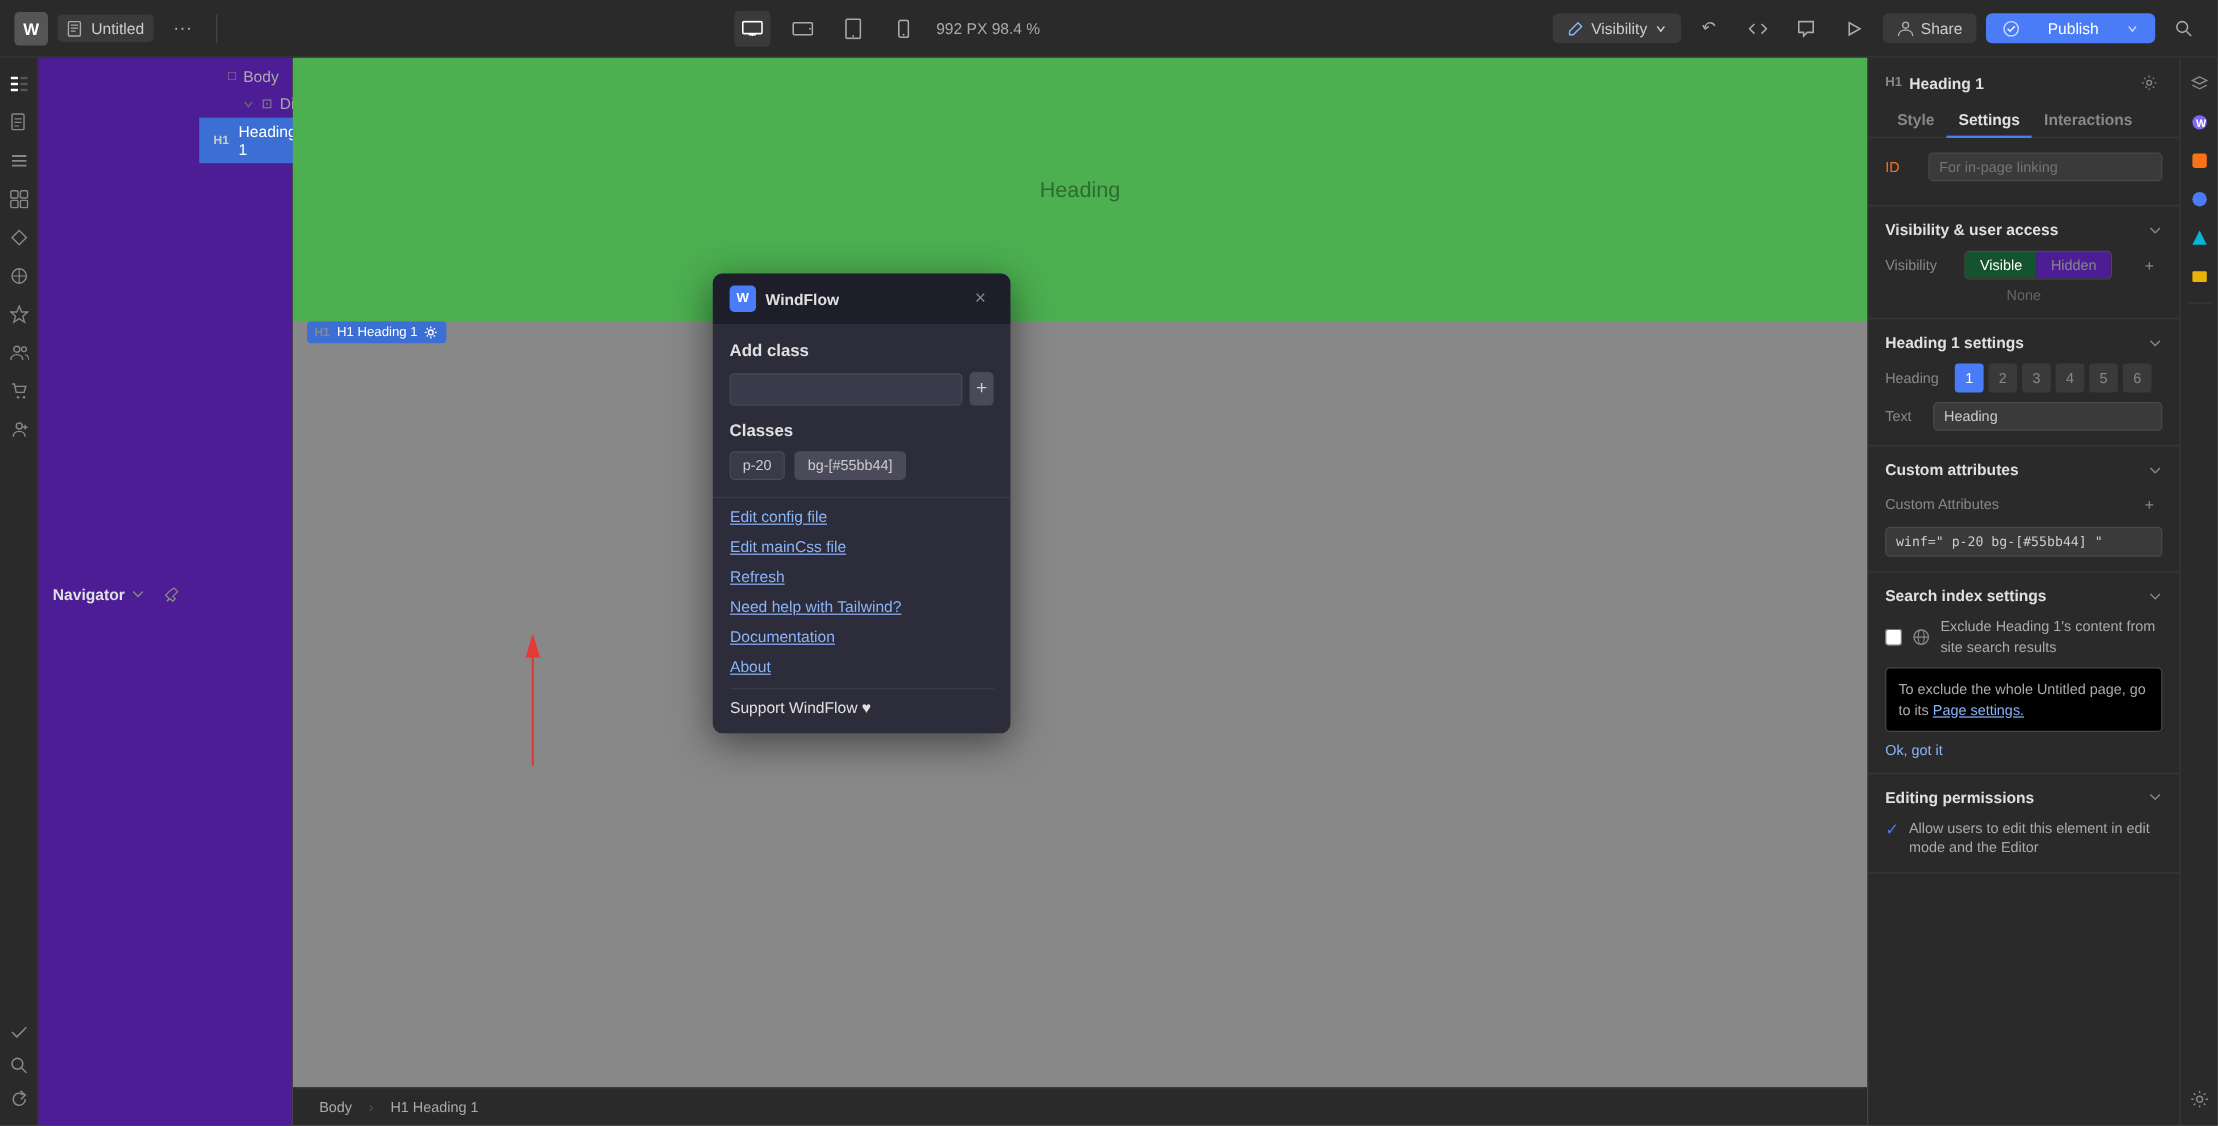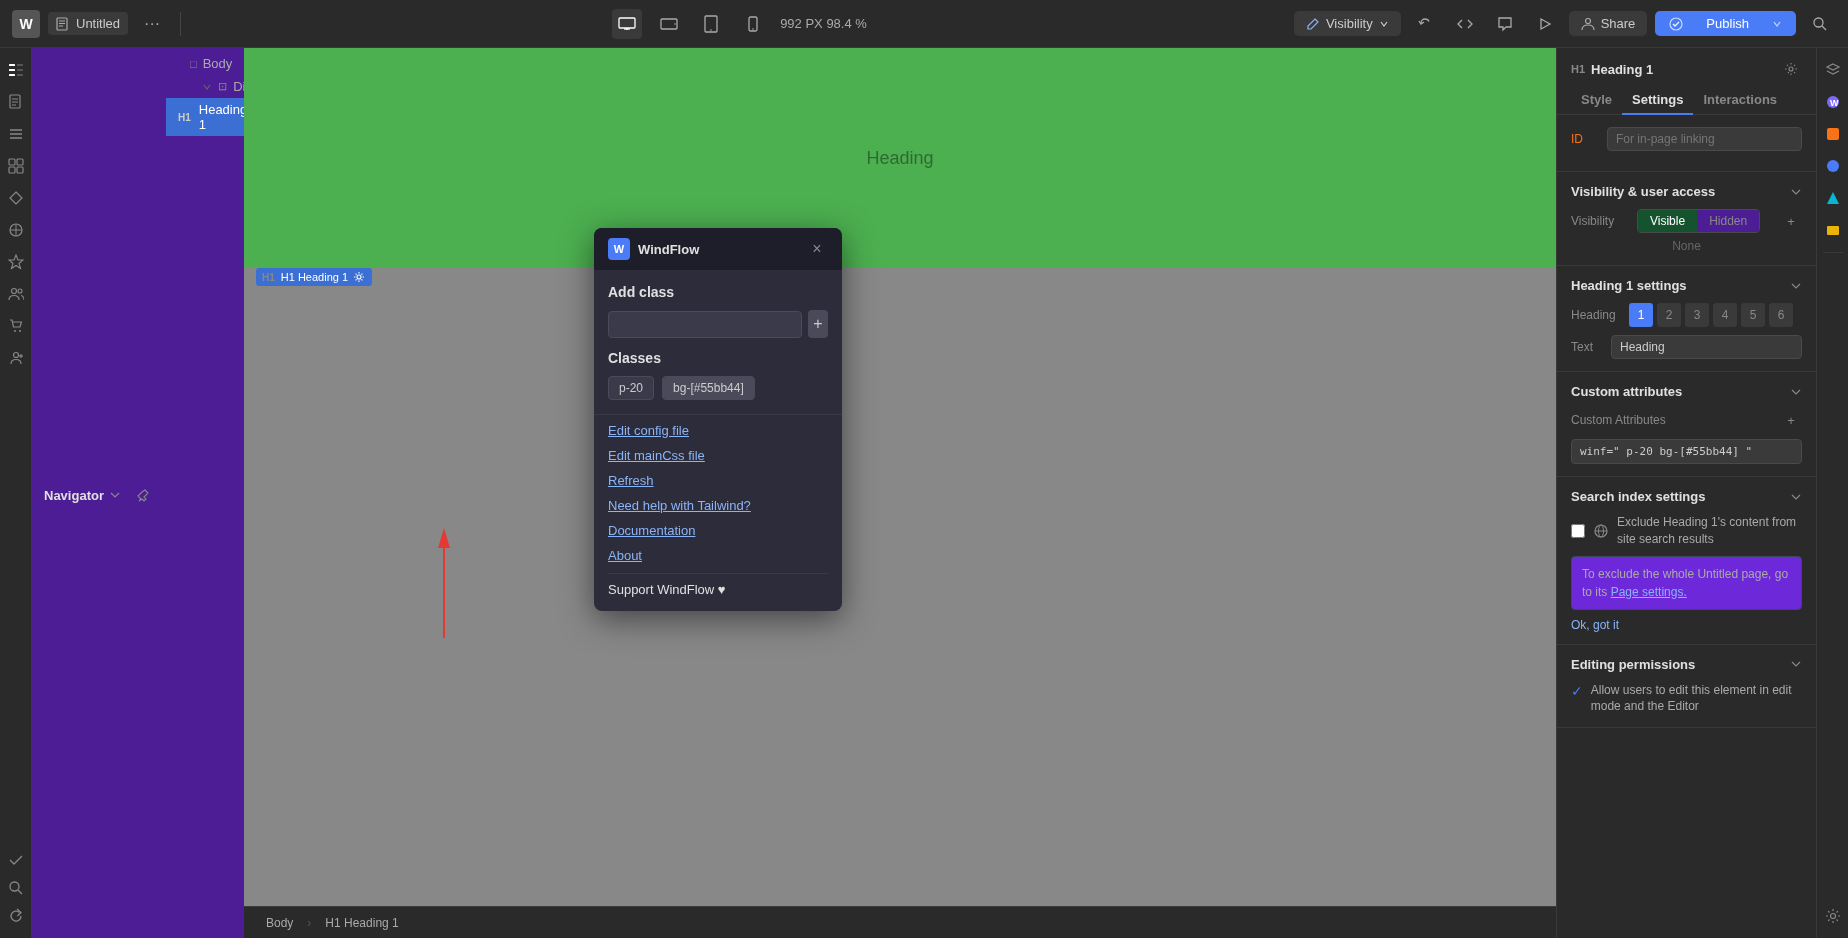--- a/index.html
+++ b/index.html
@@ -115,21 +115,21 @@
     .rp-text-row { display: flex; align-items: center; gap: 8px; }
     .rp-text-label { color: #888; font-size: 12px; min-width: 32px; }
     .rp-text-input { flex: 1; background: #3a3a3a; border: 1px solid #4a4a4a; border-radius: 4px; padding: 4px 8px; color: #ccc; font-size: 12px; outline: none; }
     .rp-attr-row { display: flex; align-items: center; justify-content: space-between; margin-bottom: 8px; }
     .rp-attr-label { color: #888; font-size: 12px; }
     .rp-attr-add { width: 22px; height: 22px; display: flex; align-items: center; justify-content: center; cursor: pointer; color: #888; }
     .rp-attr-value { background: #3a3a3a; border: 1px solid #4a4a4a; border-radius: 4px; padding: 5px 8px; color: #ccc; font-size: 11px; font-family: monospace; width: 100%; }
     .rp-search-row { display: flex; align-items: center; gap: 8px; margin-bottom: 8px; }
     .rp-checkbox { width: 14px; height: 14px; flex-shrink: 0; margin-top: 1px; }
     .rp-search-text { color: #aaa; font-size: 12px; line-height: 1.4; flex: 1; }
-    .rp-info-box { background: #6d28d9; border: 1px solid #3a4a5a; border-radius: 4px; padding: 8px 10px; font-size: 12px; color: #aaa; line-height: 1.5; margin-bottom: 8px; }
+    .rp-info-box { background: #000000; border: 1px solid #3a4a5a; border-radius: 4px; padding: 8px 10px; font-size: 12px; color: #aaa; line-height: 1.5; margin-bottom: 8px; }
     .rp-info-link { color: #8ab4f8; text-decoration: underline; cursor: pointer; }
     .rp-ok-btn { color: #8ab4f8; font-size: 12px; cursor: pointer; }
     .rp-edit-row { display: flex; align-items: flex-start; gap: 8px; }
     .rp-check-icon { color: #4a7cf7; font-size: 14px; flex-shrink: 0; margin-top: 1px; }
     .rp-edit-text { color: #aaa; font-size: 12px; line-height: 1.4; flex: 1; }
 
     
     .right-narrow { width: 32px; background: #2a2a2a; display: flex; flex-direction: column; align-items: center; padding: 8px 0; gap: 4px; border-left: 1px solid #3a3a3a; flex-shrink: 0; }
     .rn-icon { width: 28px; height: 28px; display: flex; align-items: center; justify-content: center; cursor: pointer; color: #888; border-radius: 4px; font-size: 14px; }
     .rn-icon.active { color: #4a7cf7; }

